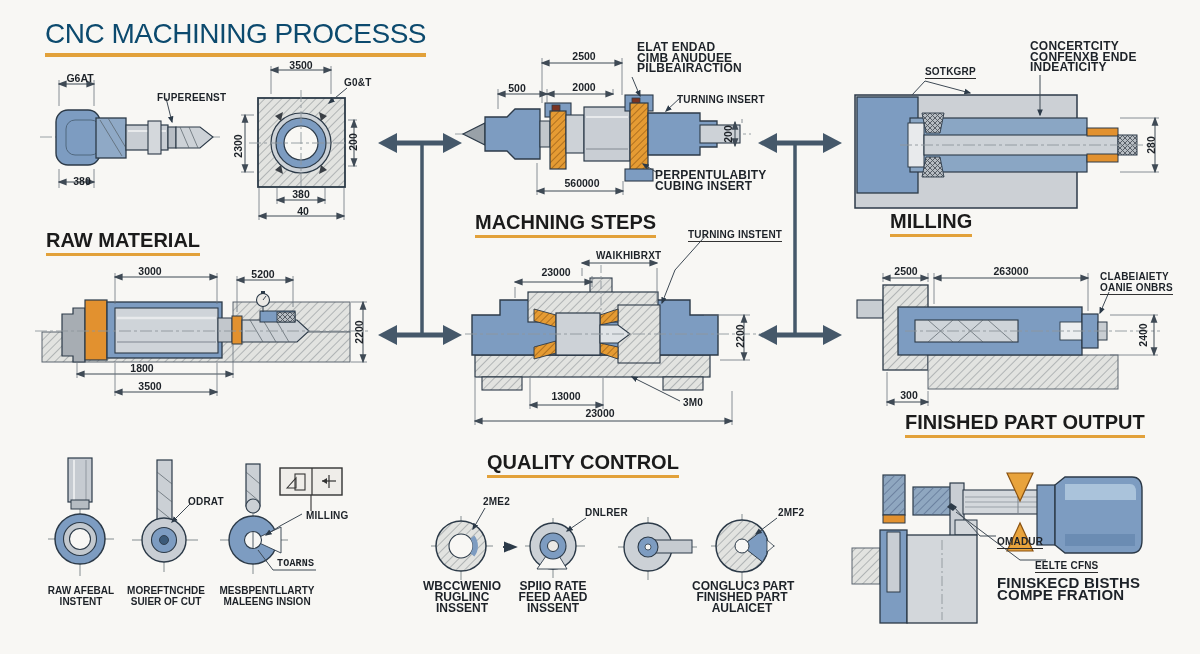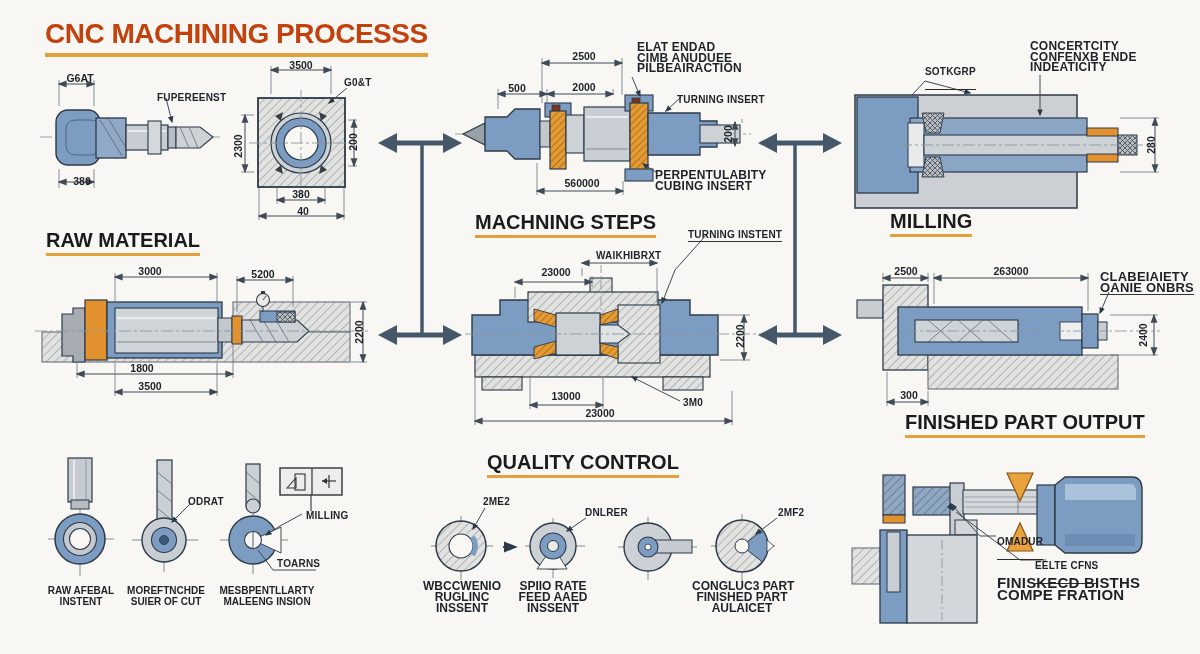--- a/index.html
+++ b/index.html
@@ -1,26 +1,26 @@
 <!DOCTYPE html>
 <html><head>
 <meta charset="utf-8">
 <style>
   html,body{margin:0;padding:0;background:#e9e9e7;}
   .canvas{position:relative;width:1200px;height:654px;background:#f8f7f4;overflow:hidden;
           font-family:"Liberation Sans",sans-serif;color:#1d2228;}
-  .title{position:absolute;font-size:28px;font-weight:bold;color:#c2410c;letter-spacing:-0.5px;
+  .title{position:absolute;font-size:28px;font-weight:normal;color:#0c4a6e;letter-spacing:-0.5px;
          border-bottom:4px solid #e2a13a;padding-bottom:5px;line-height:1;white-space:nowrap;}
   .h2{position:absolute;font-size:20px;font-weight:bold;color:#1b1b1b;
       border-bottom:3px solid #e2a13a;padding-bottom:3px;line-height:1;white-space:nowrap;}
   .dim{position:absolute;font-size:10.5px;font-weight:600;white-space:nowrap;transform:translate(-50%,0);}
   .rotdim{position:absolute;font-size:10.5px;font-weight:600;white-space:nowrap;
           transform:translate(-50%,-50%) rotate(-90deg);}
   .lbl{position:absolute;font-size:10px;font-weight:bold;white-space:nowrap;letter-spacing:0.2px;}
-  .lbl.u{border-bottom:1.5px solid #2a2a2a;padding-bottom:12px;text-align:center;}
+  .lbl.u{border-bottom:1.5px solid #2a2a2a;padding-bottom:1px;text-align:center;}
   .note{position:absolute;font-size:12px;font-weight:bold;line-height:10.5px;letter-spacing:0.2px;}
   .note span{display:block;white-space:nowrap;}
   .cap{position:absolute;font-size:12px;font-weight:bold;line-height:11px;text-align:center;}
   .cap span{display:block;white-space:nowrap;}
   svg{position:absolute;overflow:visible;}
   .dl{stroke:#3f4a55;stroke-width:1;fill:none;}
   .ext{stroke:#6a747e;stroke-width:0.8;fill:none;}
   .cl{stroke:#8f969c;stroke-width:0.9;stroke-dasharray:12 3 3 3;fill:none;}
   .thin{stroke:#555e66;stroke-width:0.7;fill:none;}
 </style>
@@ -311,21 +311,21 @@
     <line class="ext" x1="260" y1="53" x2="308" y2="53"></line>
     <line class="ext" x1="260" y1="93" x2="308" y2="93"></line>
     <line class="dl" x1="304" y1="53" x2="304" y2="93" marker-start="url(#ar)" marker-end="url(#ar)"></line>
     <line class="ext" x1="37" y1="110" x2="37" y2="144"></line>
     <line class="ext" x1="78" y1="129" x2="78" y2="144"></line>
     <line class="dl" x1="37" y1="140" x2="78" y2="140" marker-start="url(#ar)" marker-end="url(#ar)"></line>
     <line class="dl" x1="259" y1="30" x2="250" y2="51" marker-end="url(#la)"></line>
   </svg>
   <div class="dim" style="left:906px;top:265px;">2500</div>
   <div class="dim" style="left:1011px;top:265px;">263000</div>
-  <div class="note" style="left:1100px;top:272px;font-size:13px;border-bottom:1px solid #333;padding-bottom:1px;">
+  <div class="note" style="left:1100px;top:272px;font-size:10px;border-bottom:1px solid #333;padding-bottom:1px;">
     <span>CLABEIAIETY</span>
     <span>OANIE ONBRS</span>
   </div>
   <div class="rotdim" style="left:1143px;top:335px;">2400</div>
   <div class="dim" style="left:909px;top:389px;">300</div>
 
   <svg style="left:375px;top:128px;" width="90" height="220" viewBox="0 0 90 220">
     <line x1="18" y1="15" x2="72" y2="15" stroke="#45586a" stroke-width="5"></line>
     <polygon points="22,5 3,15 22,25" fill="#45586a"></polygon>
     <polygon points="68,5 87,15 68,25" fill="#45586a"></polygon>
@@ -380,21 +380,21 @@
     <rect x="255" y="24" width="10" height="16" fill="none" stroke="#333" stroke-width="1.1"></rect>
     <line x1="282" y1="31" x2="296" y2="31" stroke="#333" stroke-width="1.2"></line>
     <line x1="289" y1="25" x2="289" y2="38" stroke="#333" stroke-width="1.2"></line>
     <polygon points="282,31 287,28 287,34" fill="#333"></polygon>
     <line x1="271" y1="45" x2="271" y2="61" stroke="#333" stroke-width="1.1"></line>
     <polyline class="dl" points="262,64 240,76 226,85" marker-end="url(#la)"></polyline>
     <polyline class="dl" points="218,100 233,120 276,120"></polyline>
   </svg>
   <div class="lbl" style="left:188px;top:496px;text-align:center;">ODRAT</div>
   <div class="lbl" style="left:306px;top:510px;">MILLING</div>
-  <div class="lbl" style="left:277px;top:558px;">TOARNS</div>
+  <div class="lbl" style="left:277px;top:558px;font-family:Liberation Mono, monospace;">TOARNS</div>
   <div class="cap" style="left:35px;top:585px;width:92px;font-size:10px;">
     <span>RAW AFEBAL</span>
     <span>INSTENT</span>
   </div>
   <div class="cap" style="left:115px;top:585px;width:102px;font-size:10px;">
     <span>MOREFTNCHDE</span>
     <span>SUIER OF CUT</span>
   </div>
   <div class="cap" style="left:206px;top:585px;width:122px;font-size:10px;">
     <span>MESBPENTLLARTY</span>

